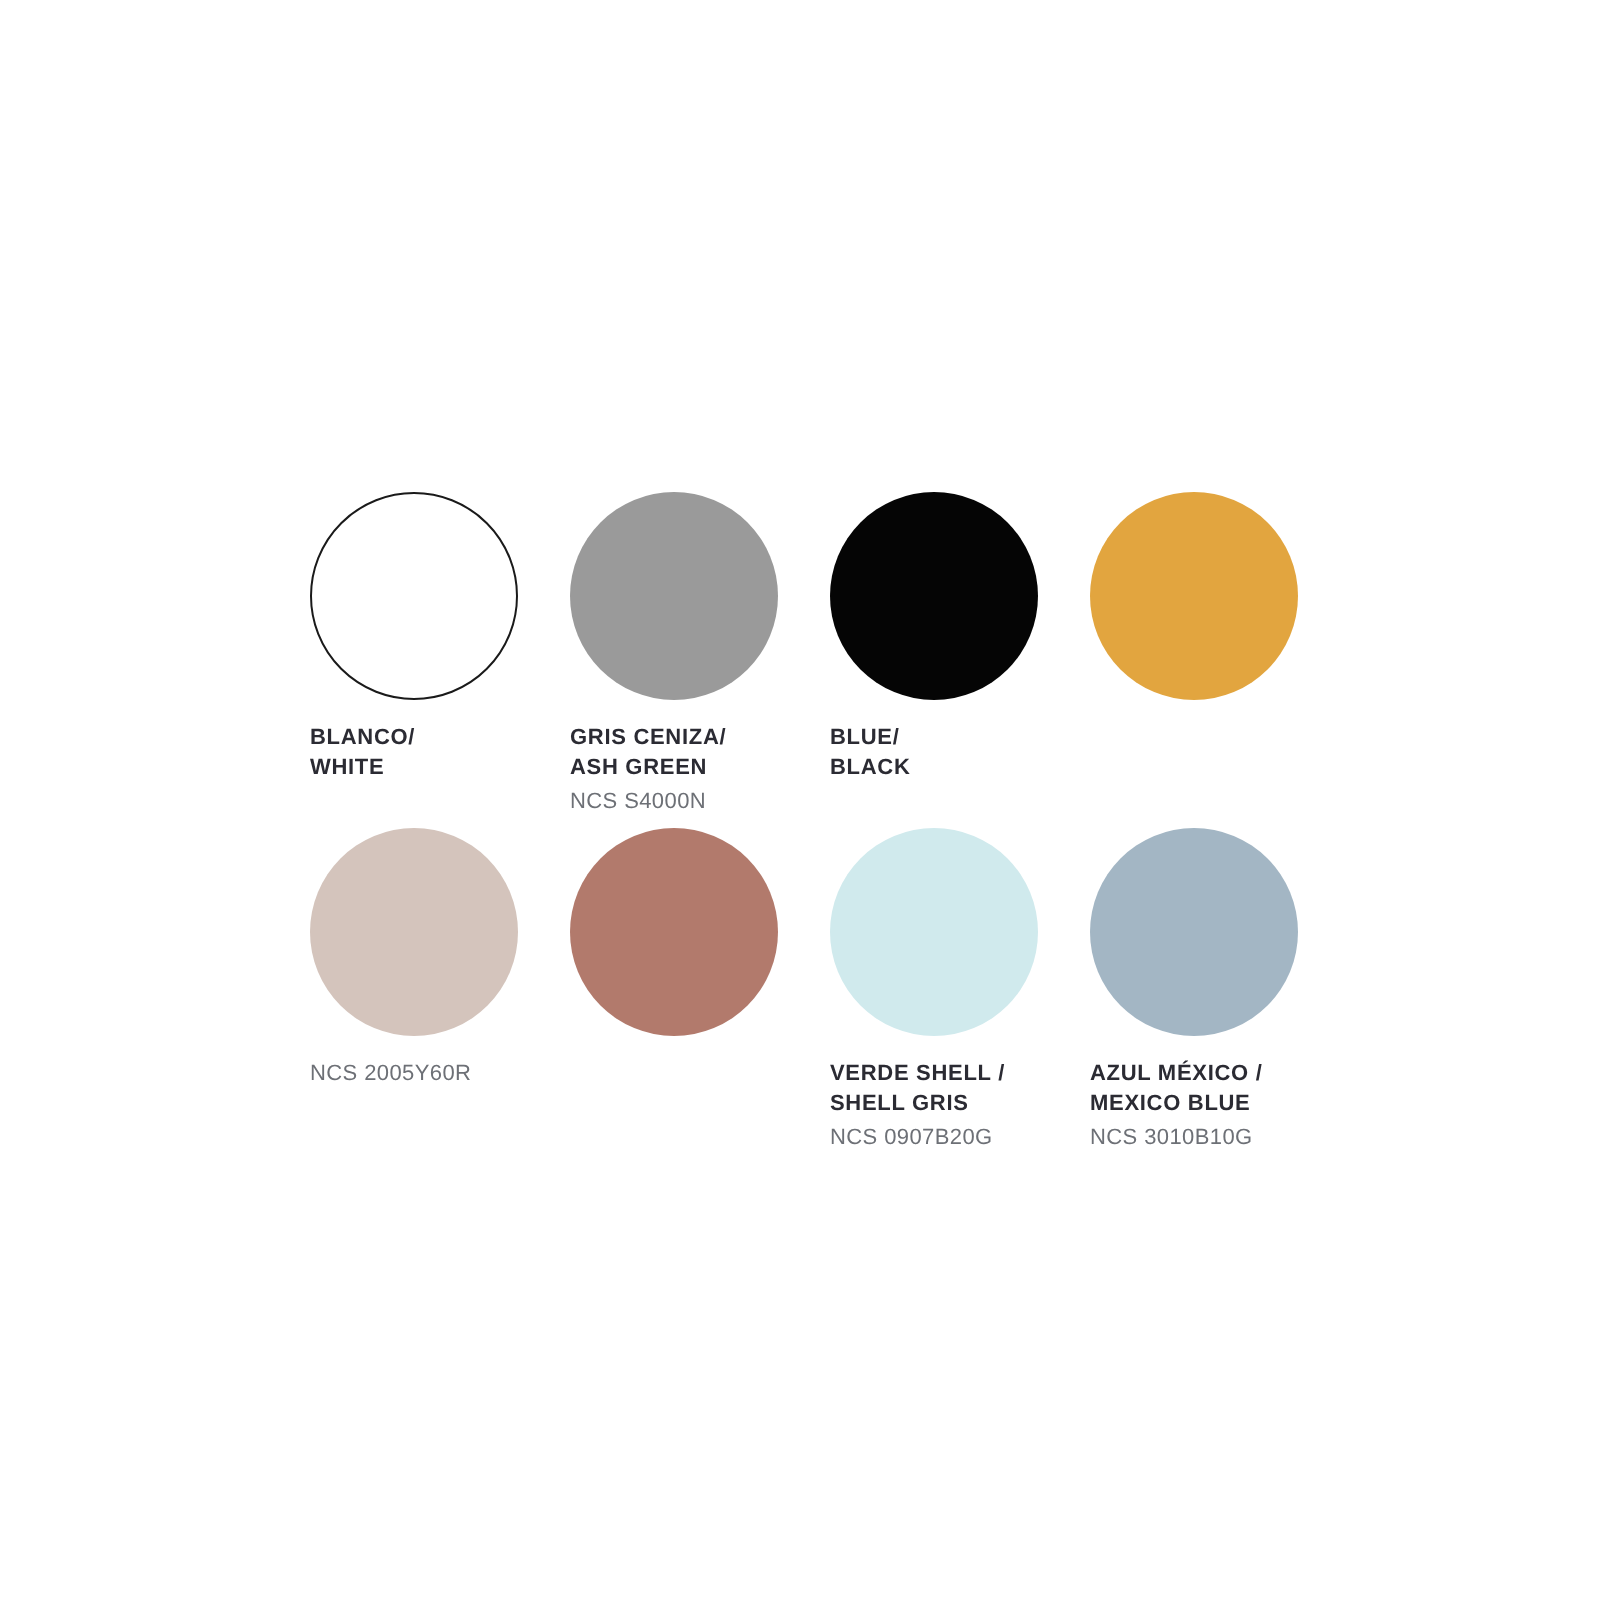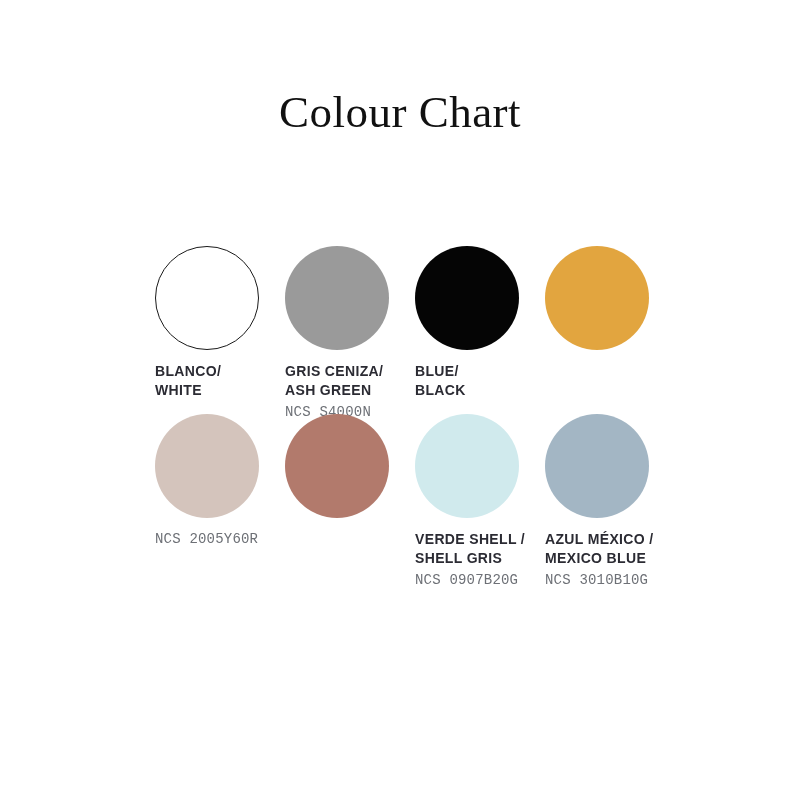--- a/index.html
+++ b/index.html
@@ -55,46 +55,44 @@
     box-sizing: border-box;
   }
   .swatch-disc.outlined {
     border: 1px solid #1a1a1a;
   }
   .swatch-labels {
     margin-top: 12px;
     width: 125px;
   }
   .swatch-name {
-    font-size: 14px;
+    font-size: 11px;
     font-weight: bold;
     letter-spacing: 0.35px;
     color: #2b2b33;
     line-height: 1.38;
     white-space: pre-line;
   }
   .swatch-code {
     margin-top: 2px;
-    font-size: 14px;
+    font-size: 11px;
     font-weight: 400;
     letter-spacing: 0.2px;
     color: #6d7076;
     line-height: 1.35;
-    font-family: Liberation Mono, monospace;
   }
   .swatch-code:empty {
     display: none;
   }
 </style>
 </head>
 <body>
 
 <div class="page">
 
-  <h1 class="chart-title">Colour Chart</h1>
 
   <div class="swatch-grid">
       <div class="swatch-cell">
         <div class="swatch-disc outlined" style="background: rgb(255, 255, 255);"></div>
         <div class="swatch-labels">
           <div class="swatch-name">BLANCO/
 WHITE</div>
         </div>
       </div>
       <div class="swatch-cell">

